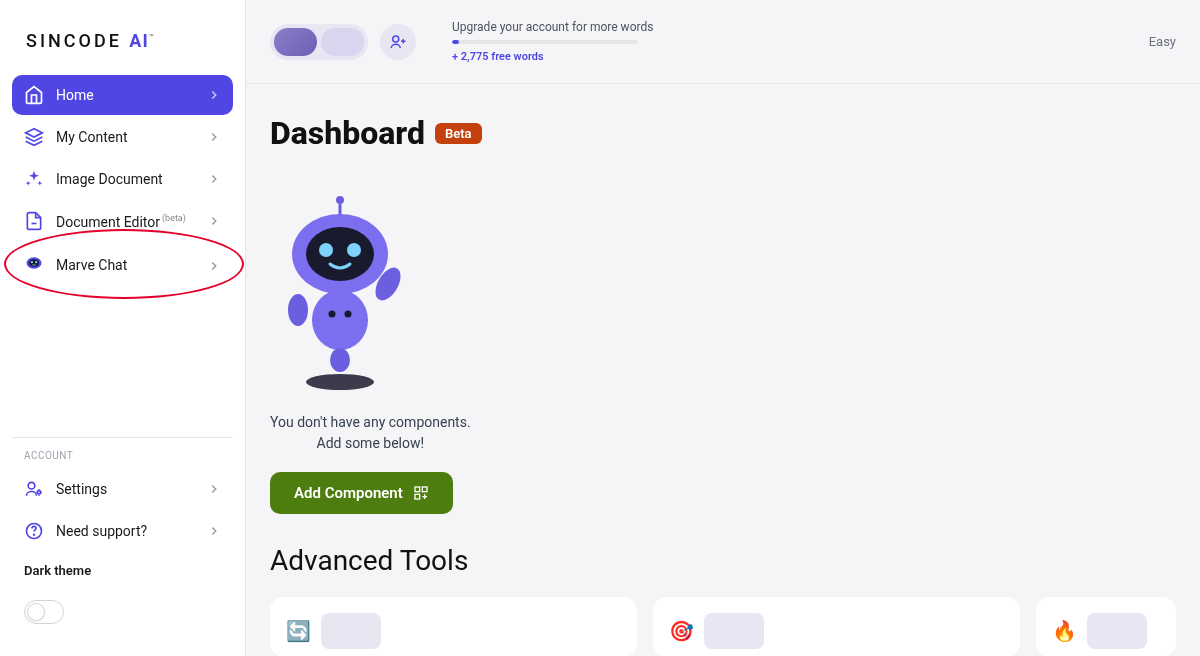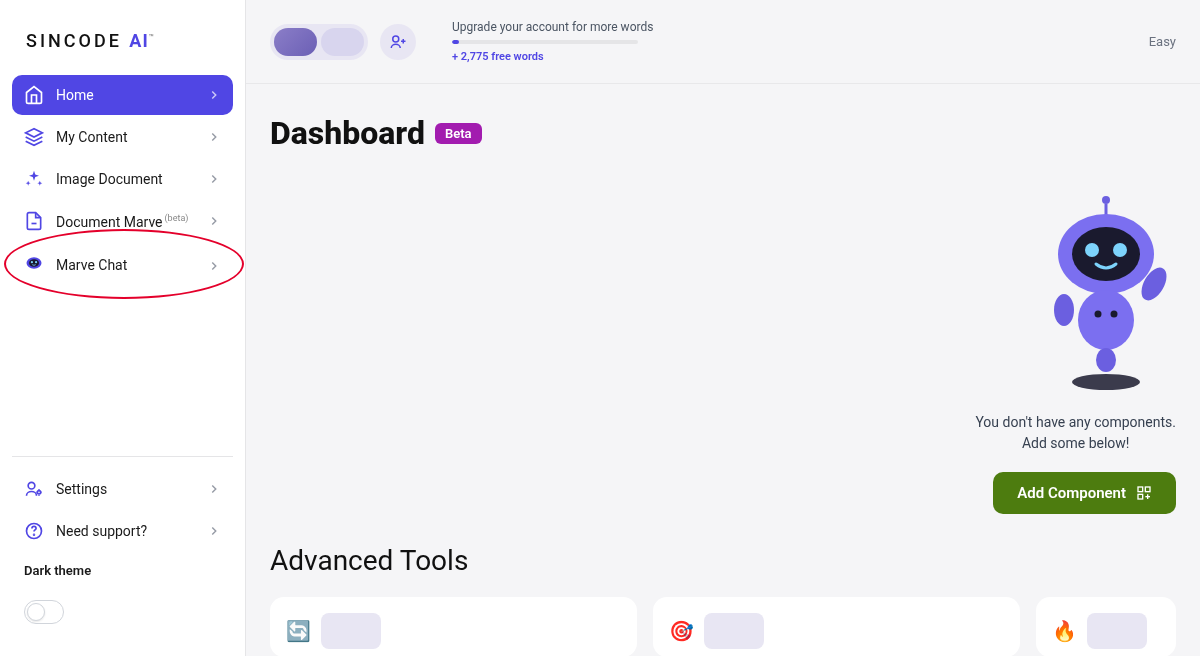--- a/index.html
+++ b/index.html
@@ -227,31 +227,31 @@
       gap: 10px;
       margin-bottom: 20px;
     }
     .dashboard-title {
       font-size: 32px;
       font-weight: 800;
       color: #111;
       text-align: right;
     }
     .beta-badge {
-      background: #a21caf;
+      background: #c2410c;
       color: #fff;
       font-size: 13px;
       font-weight: 600;
       padding: 3px 10px;
       border-radius: 6px;
     }
     .empty-state {
       display: flex;
       flex-direction: column;
-      align-items: flex-end;
+      align-items: flex-start;
       padding: 20px 0 30px;
     }
     .robot {
       width: 140px;
       height: 200px;
       position: relative;
       margin-bottom: 20px;
     }
     .empty-text {
       font-size: 14px;
@@ -370,21 +370,21 @@
 
     <li class="nav-item">
       <span class="icon">
         <svg width="20" height="20" viewBox="0 0 24 24" fill="none" stroke="#5046e4" stroke-width="2">
             <path d="M14 2H6a2 2 0 00-2 2v16a2 2 0 002 2h12a2 2 0 002-2V8z"></path>
             <polyline points="14 2 14 8 20 8"></polyline>
             <line x1="9" y1="15" x2="15" y2="15"></line>
           </svg>
       </span>
       <span class="label">
-        <span>Document Marve</span><span class="beta-sup">(beta)</span>
+        <span>Document Editor</span><span class="beta-sup">(beta)</span>
       </span>
       <span class="chevron">
         <svg width="14" height="14" viewBox="0 0 24 24" fill="none" stroke="#6b7280" stroke-width="2.5">
             <polyline points="9 18 15 12 9 6"></polyline>
           </svg>
       </span>
     </li>
 
     <li class="nav-item" style="position:relative;align-items:flex-end;">
       <span class="marve-highlight"></span>
@@ -401,20 +401,21 @@
       <span class="chevron">
         <svg width="14" height="14" viewBox="0 0 24 24" fill="none" stroke="#6b7280" stroke-width="2.5">
             <polyline points="9 18 15 12 9 6"></polyline>
           </svg>
       </span>
     </li>
   </ul>
 
   <div class="sidebar-spacer"></div>
   <div class="divider"></div>
+  <div class="account-label">ACCOUNT</div>
 
   <ul class="nav-list">
     <li class="nav-item">
       <span class="icon">
         <svg width="20" height="20" viewBox="0 0 24 24" fill="none" stroke="#5046e4" stroke-width="2">
             <circle cx="9" cy="8" r="4"></circle>
             <path d="M3 20c0-3 3-5 6-5s6 2 6 5"></path>
             <circle cx="18" cy="16" r="2"></circle>
             <path d="M18 12v1M18 19v1M21 16h-1M16 16h-1"></path>
           </svg>

